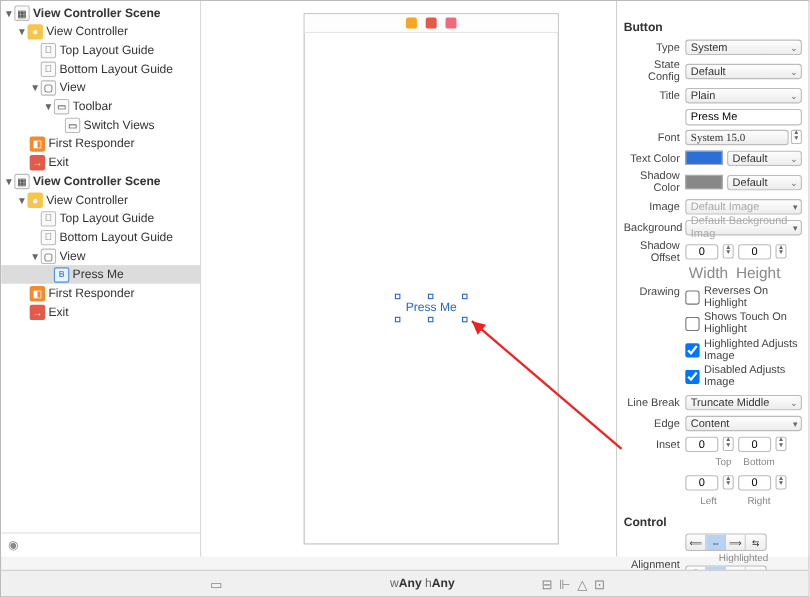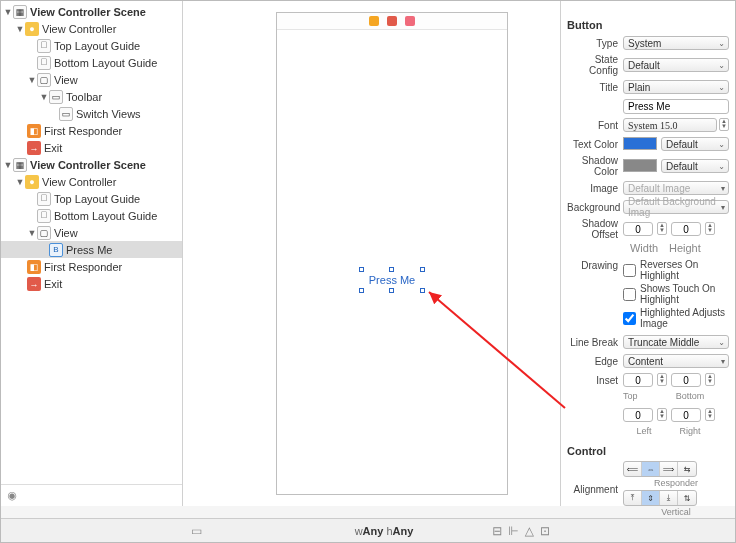--- a/index.html
+++ b/index.html
@@ -298,41 +298,45 @@
             </span>
           <input class="num-in" value="0" style="">
             <span class="tiny-stepper">
               <span>▲</span>
               <span>▼</span>
             </span>
         </div>
         </div>
       <div class="insp-row" style="margin-top:-3px;">
           <div class="lab"></div>
-        <div class="ctl" style="display:flex; gap:4px; font-size:11px; color:#888;">
+        <div class="ctl" style="display:flex; gap:4px; font-size:14px; color:#888;">
           <span style="width:42px; text-align:center">Width</span>
           <span style="width:42px; ">Height</span>
         </div>
         </div>
 
       <div class="insp-row" style="align-items:flex-start;">
           <div class="lab" style="padding-top:1px">Drawing</div>
         <div class="ctl">
           <label class="cb">
               <input type="checkbox" style="">
               <span>Reverses On Highlight</span>
             </label>
           <label class="cb">
               <input type="checkbox" style="">
               <span>Shows Touch On Highlight</span>
             </label>
           <label class="cb">
               <input type="checkbox" checked="" style="">
               <span>Highlighted Adjusts Image</span>
             </label>
+          <label class="cb">
+              <input type="checkbox" checked="" style="">
+              <span>Disabled Adjusts Image</span>
+            </label>
         </div>
         </div>
 
       <div class="insp-row">
           <div class="lab">Line Break</div>
         <div class="ctl">
             <div class="combo">
               <span>Truncate Middle</span>
               <span class="caret">⌄</span>
             </div>
@@ -360,21 +364,21 @@
           <input class="num-in" value="0" style="">
             <span class="tiny-stepper">
               <span>▲</span>
               <span>▼</span>
             </span>
         </div>
         </div>
       <div class="insp-row" style="margin-top:-3px;">
           <div class="lab"></div>
         <div class="ctl" style="display:flex; gap:4px; font-size:9px; color:#888;">
-          <span style="width:42px; text-align:left">Top</span>
+          <span style="width:42px; text-align:right">Top</span>
           <span style="width:42px; text-align:center">Bottom</span>
         </div>
         </div>
       <div class="insp-row">
           <div class="lab"></div>
         <div class="ctl" style="display:flex; gap:4px;">
           <input class="num-in" value="0" style="">
             <span class="tiny-stepper">
               <span>▲</span>
               <span>▼</span>
@@ -399,21 +403,21 @@
           <div class="lab">Alignment</div>
         <div class="ctl">
           <div class="align-ctl">
             <div class="seg">
               <span class="segbtn">⟸</span>
               <span class="segbtn active">⇔</span>
               <span class="segbtn">⟹</span>
               <span class="segbtn">⇆</span>
             </div>
           </div>
-          <div style="font-size:9px;color:#888;text-align:center;margin:1px 0 2px">Responder</div>
+          <div style="font-size:9px;color:#888;text-align:center;margin:1px 0 2px">Highlighted</div>
           <div class="align-ctl">
             <div class="seg">
               <span class="segbtn">⤒</span>
               <span class="segbtn active">⇕</span>
               <span class="segbtn">⤓</span>
               <span class="segbtn">⇅</span>
             </div>
           </div>
           <div style="font-size:9px;color:#888;text-align:center;margin-top:1px">Vertical</div>
         </div>

